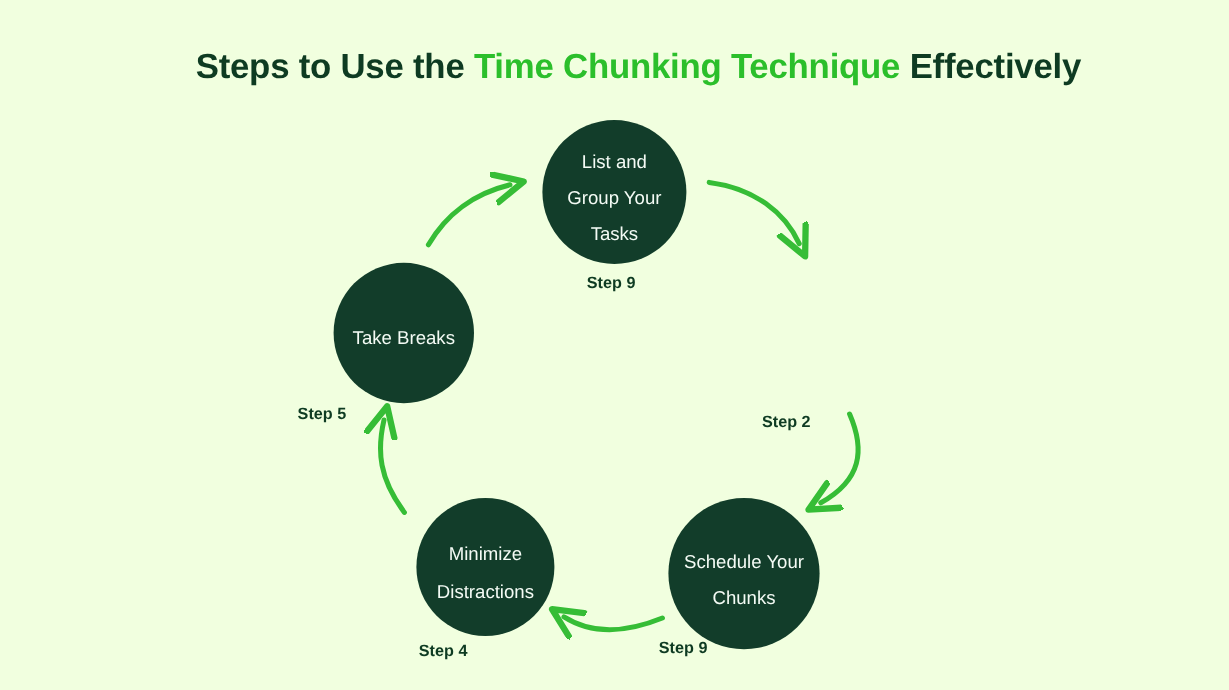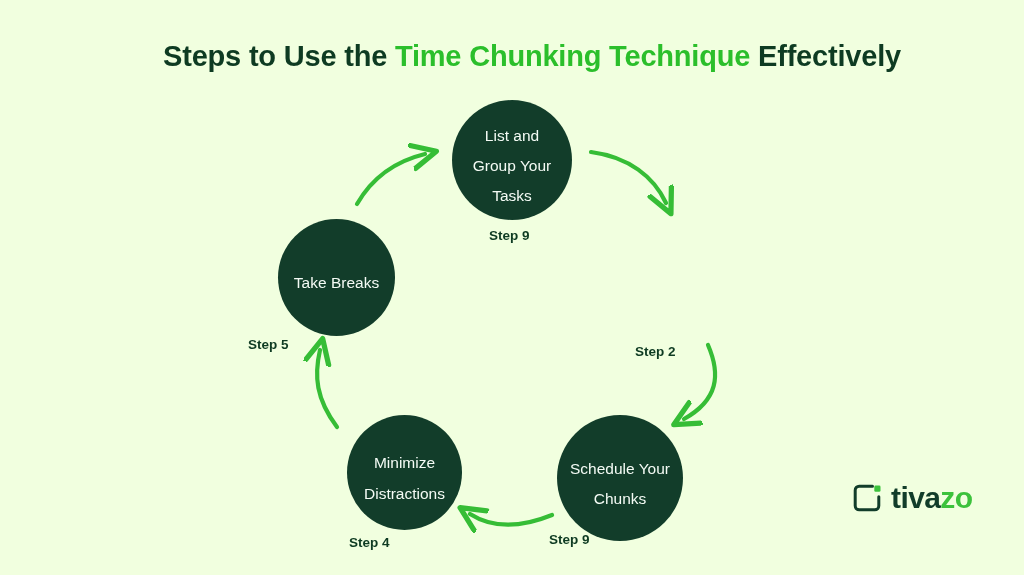--- a/index.html
+++ b/index.html
@@ -168,23 +168,14 @@
 
     <div class="node" id="node-5">
       <div>
         <span>Take Breaks</span>
       </div>
     </div>
     <div class="step-label" id="label-5">Step 5</div>
 
   </div>
 
-  <div id="logo">
-    <div id="logo-mark">
-      <svg width="30" height="30" viewBox="0 0 30 30">
-        <path d="M20.5,3.2 H7.2 C4.9,3.2 3.2,4.9 3.2,7.2 V22.8 C3.2,25.1 4.9,26.8 7.2,26.8 H22.8 C25.1,26.8 26.8,25.1 26.8,22.8 V13.8" fill="none" stroke="#123d2a" stroke-width="3" stroke-linecap="round" stroke-linejoin="round"></path>
-        <rect x="22.3" y="2.6" width="6.2" height="6.2" rx="1.3" fill="#3cc23c"></rect>
-      </svg>
-    </div>
-    <div id="logo-text"><span>tiva</span><span class="lite">zo</span></div>
-  </div>
 
 </div>
 
 </body></html>

